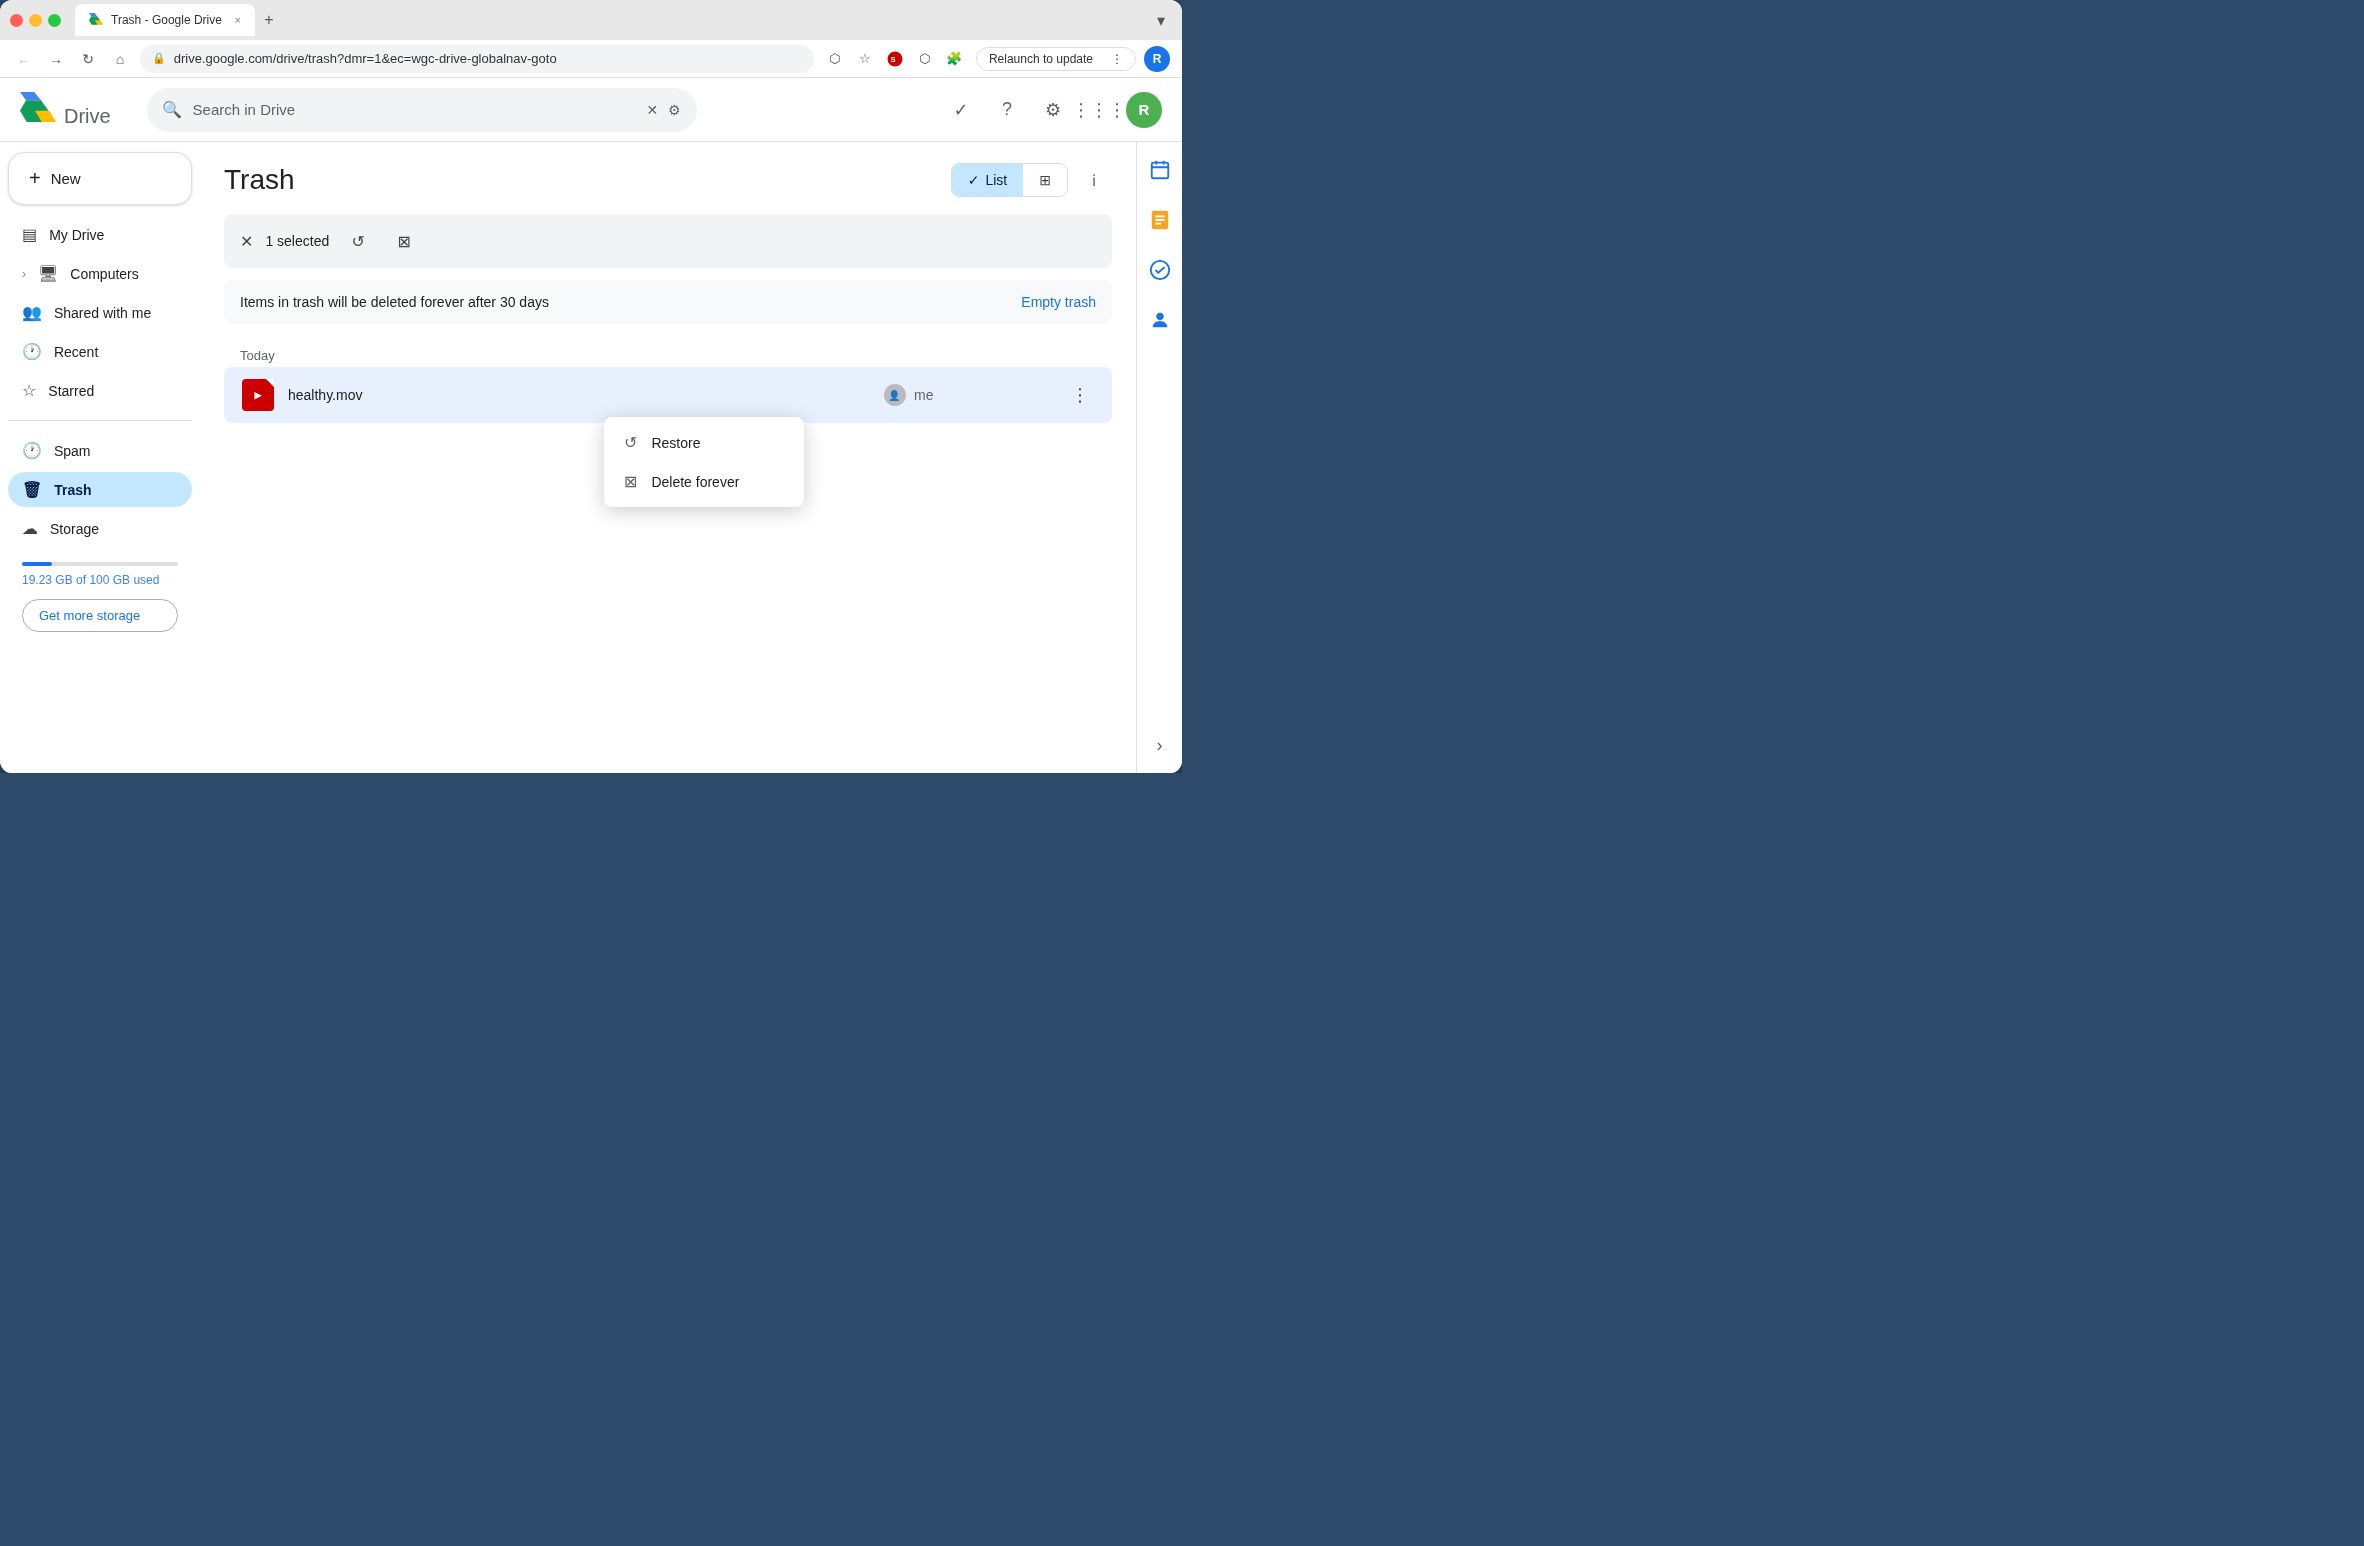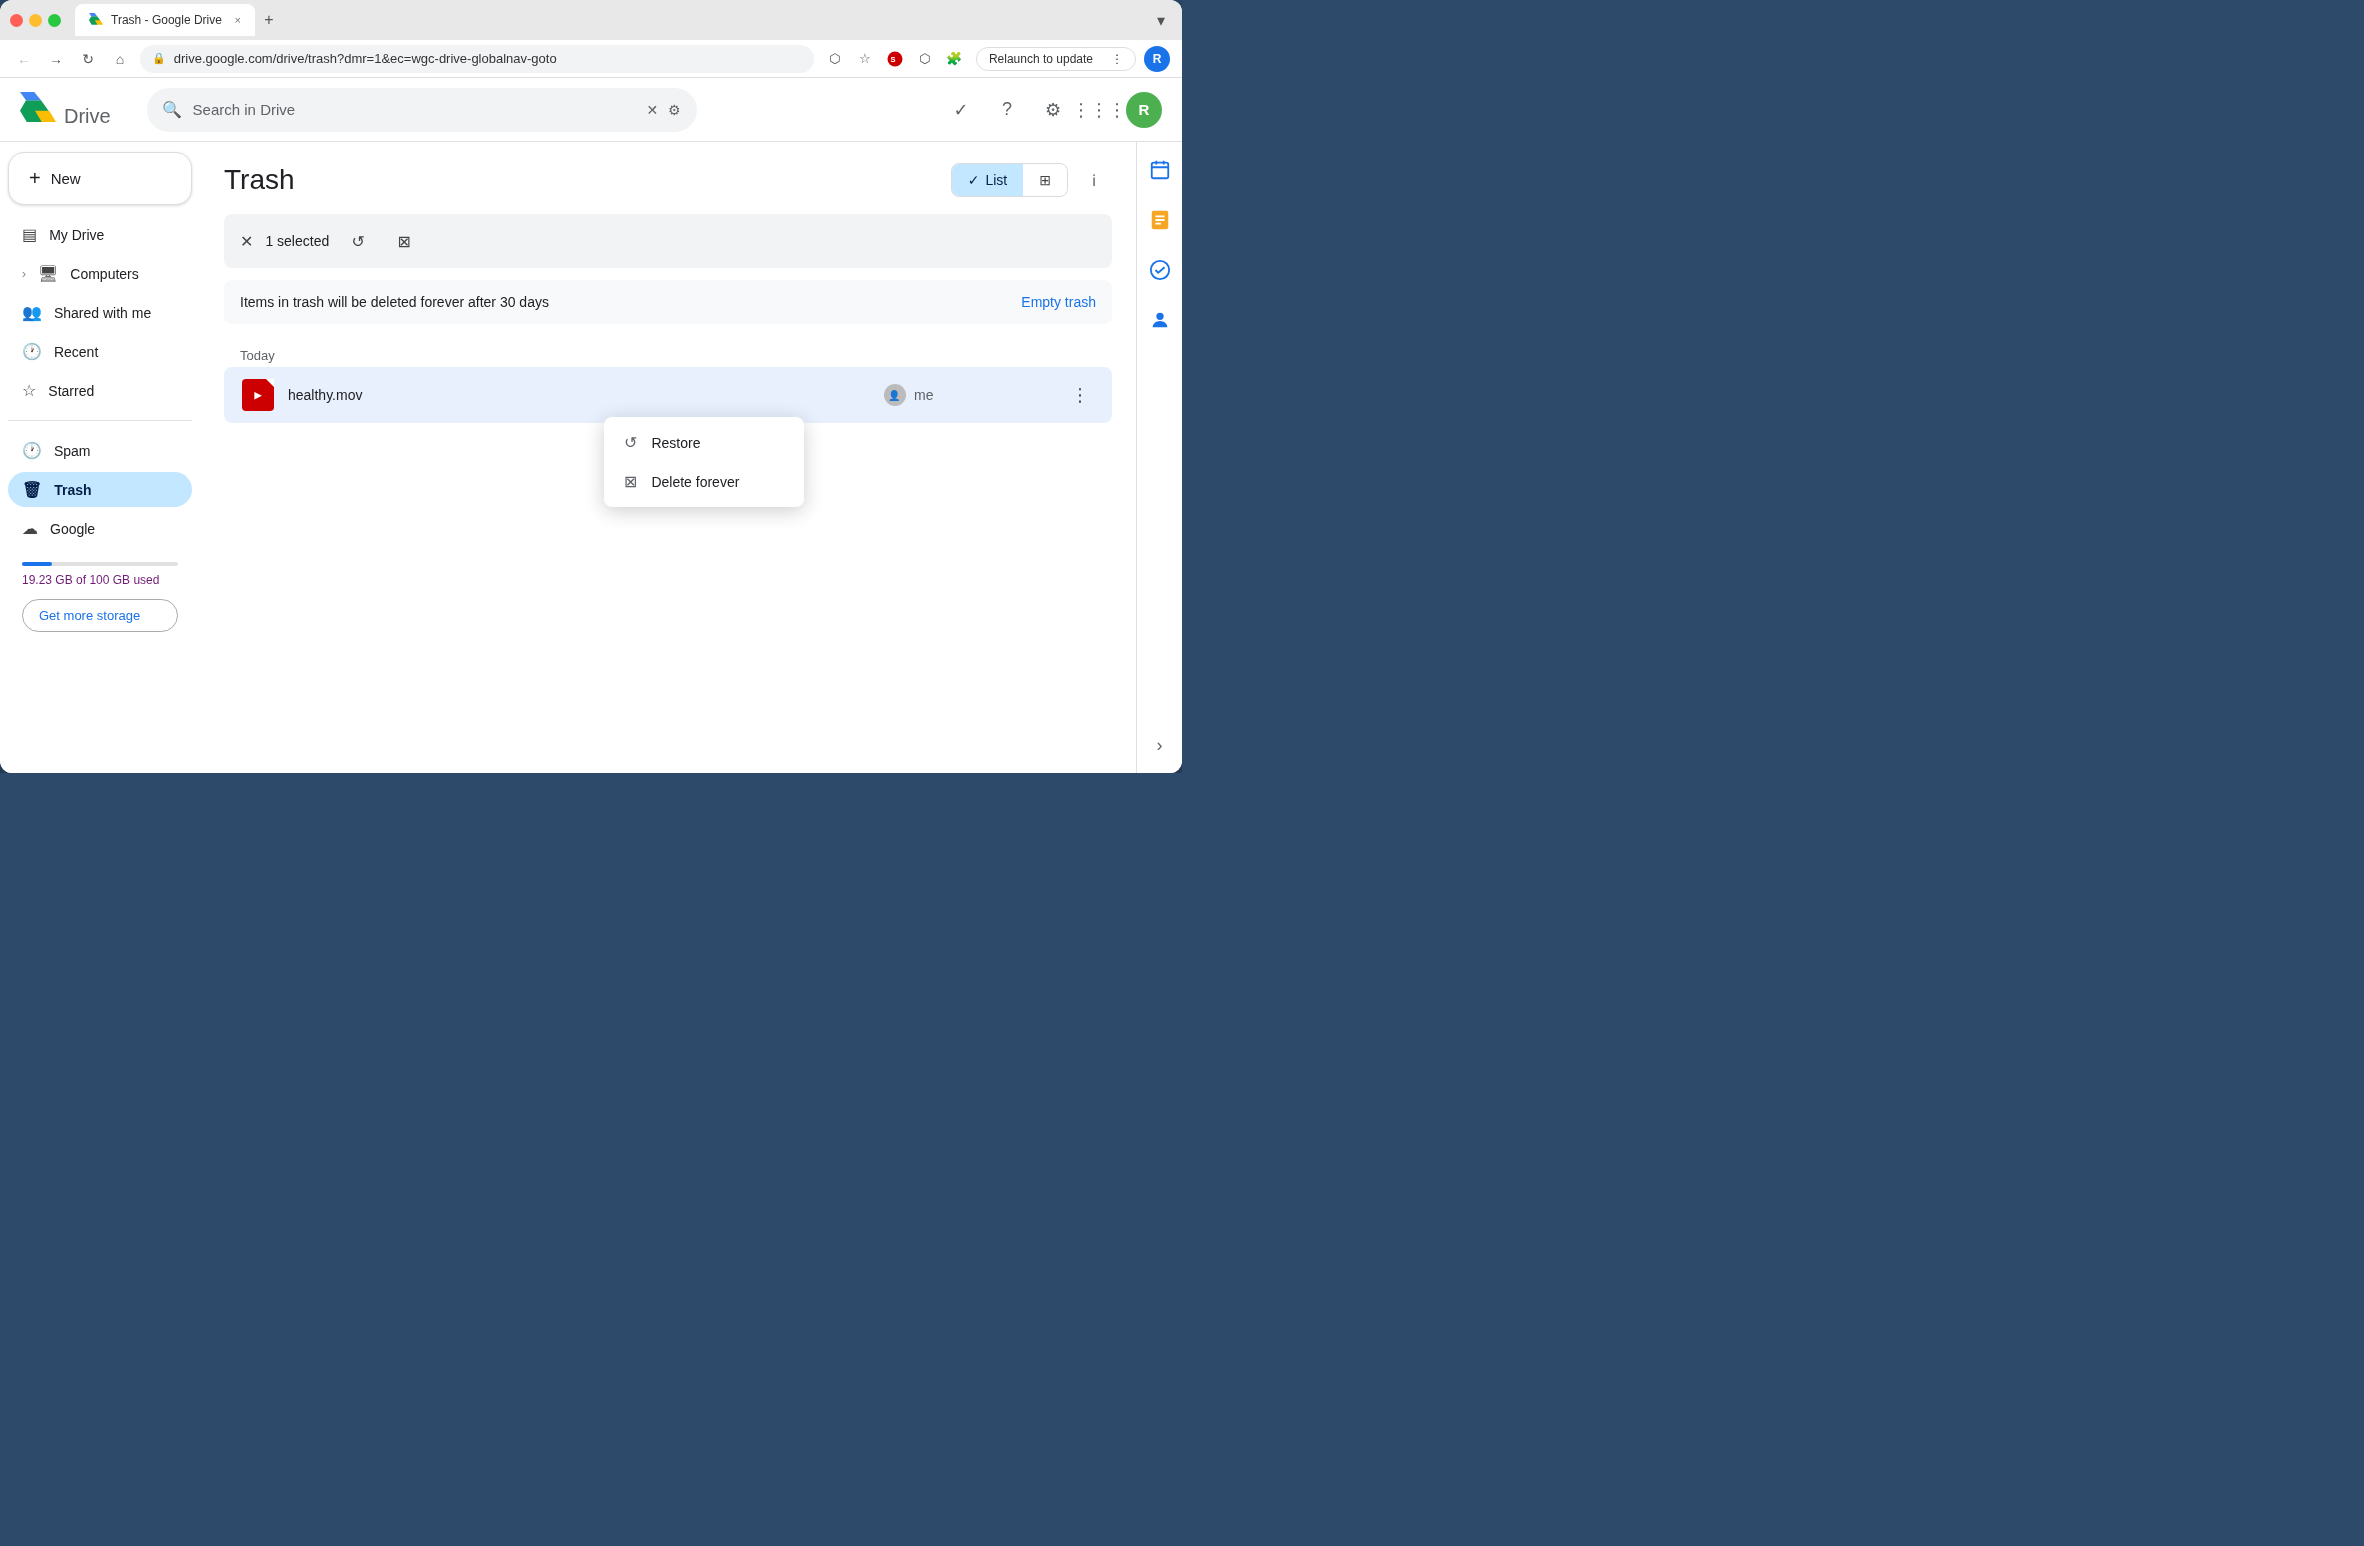--- a/index.html
+++ b/index.html
@@ -307,21 +307,21 @@
       margin-bottom: 6px;
     }
     .storage-bar-fill {
       height: 4px;
       background: #1a73e8;
       border-radius: 2px;
       width: 19%;
     }
     .storage-text {
       font-size: 12px;
-      color: #701a75;
+      color: #3b82f6;
       line-height: 1.4;
     }
     .get-storage-btn {
       margin-top: 10px;
       border: 1px solid #aaa;
       border-radius: 20px;
       padding: 8px 16px;
       font-size: 13px;
       color: #1a73e8;
       cursor: pointer;
@@ -680,21 +680,21 @@
         <div class="sidebar-item">
           <span class="sidebar-icon">🕐</span>
           <span>Spam</span>
         </div>
         <div class="sidebar-item active">
           <span class="sidebar-icon">🗑</span>
           <span>Trash</span>
         </div>
         <div class="sidebar-item">
           <span class="sidebar-icon">☁</span>
-          <span>Google</span>
+          <span>Storage</span>
         </div>
 
         <div class="storage-section">
           <div class="storage-bar-container">
             <div class="storage-bar-fill"></div>
           </div>
           <div class="storage-text">19.23 GB of 100 GB used</div>
           <div class="get-storage-btn">Get more storage</div>
         </div>
       </div>

